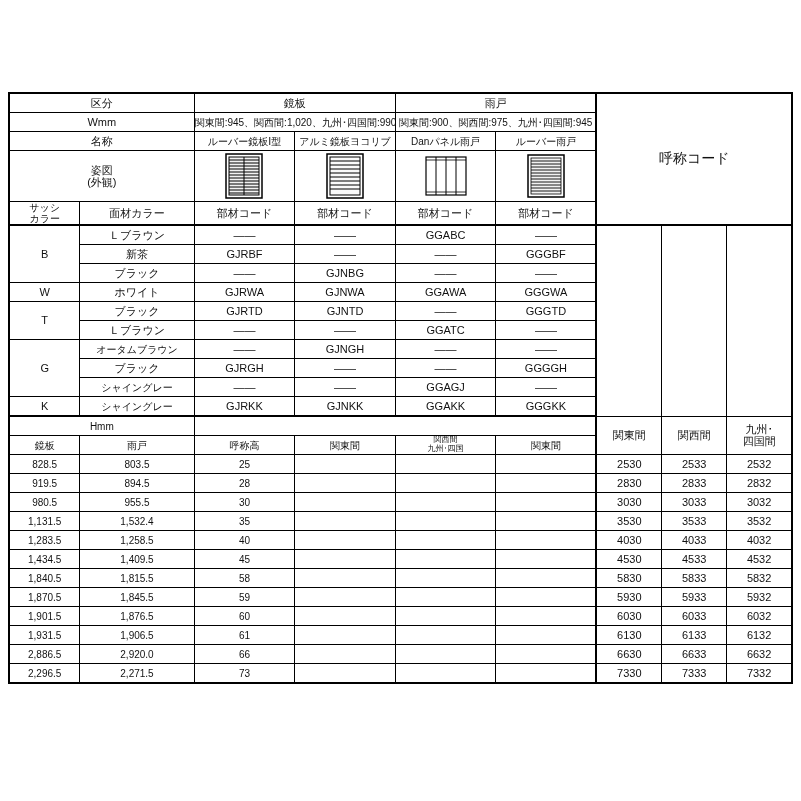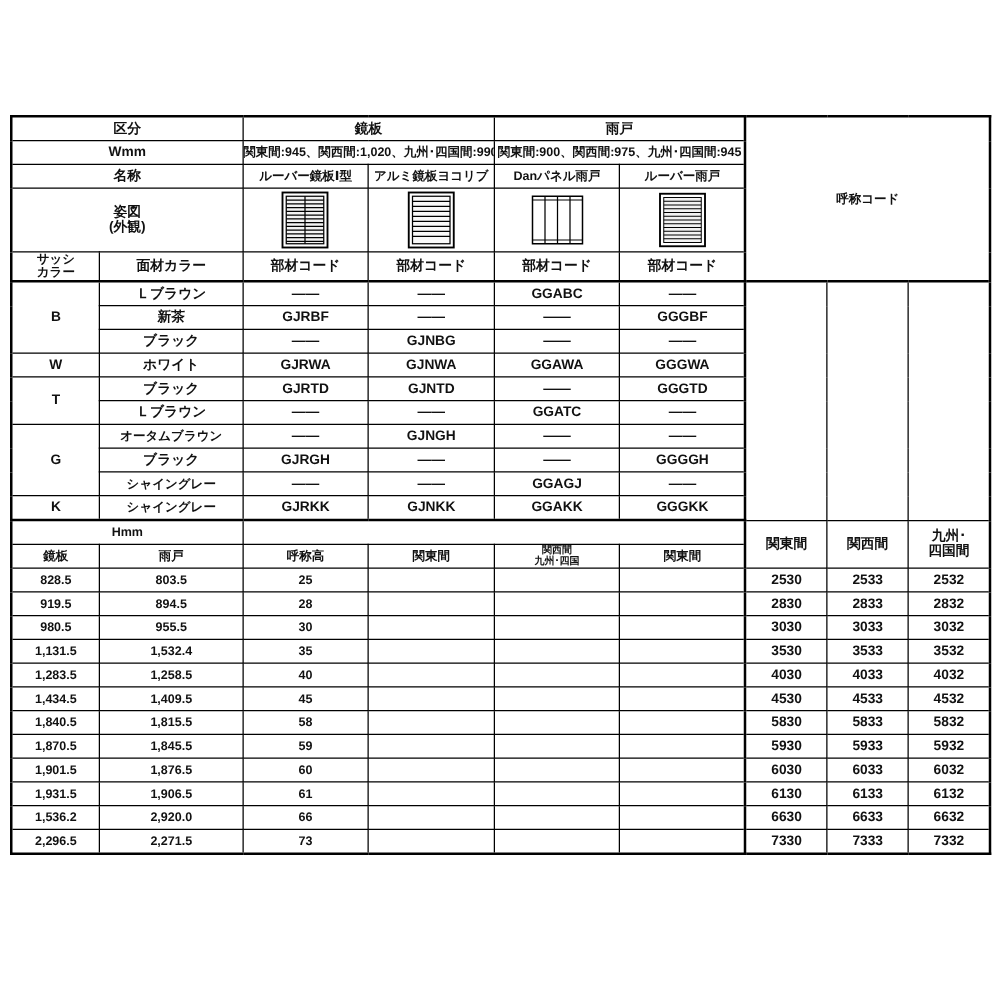--- a/index.html
+++ b/index.html
@@ -2,40 +2,39 @@
 <html><head>
 <meta charset="utf-8">
 <style>
   html,body{margin:0;padding:0;background:#ffffff;}
   body{width:801px;height:801px;font-family:"Liberation Sans","DejaVu Sans",sans-serif;color:#111;}
   .sheet{position:relative;width:801px;height:801px;box-sizing:border-box;}
   table.spec{
     position:absolute;left:8px;top:92px;width:785px;
     border-collapse:collapse;table-layout:fixed;
     font-size:11px;
-    font-weight:bold;
   }
   table.spec td{
     border:1px solid #000;
     text-align:center;
     vertical-align:middle;
     padding:0;
     height:18px;
     line-height:1.1;
     white-space:nowrap;
     overflow:hidden;
   }
   .thin{font-size:10px;margin-left:12px;}
   .tiny{font-size:11px;line-height:1.05;}
   .xtiny{font-size:8px;line-height:1.05;}
   .nb{border-right:2px solid #000 !important;}
   .lb{border-left:2px solid #000 !important;}
   .tb{border-top:2px solid #000 !important;}
   .bb{border-bottom:2px solid #000 !important;}
-  .codecell{font-size:10px;}
+  .codecell{font-size:14px;}
   .figcell{height:62px;}
   .fig{width:60px;height:50px;margin:0 auto;position:relative;}
   svg{display:block;}
 </style>
 </head>
 <body>
 
 <div class="sheet">
 <table class="spec">
   <colgroup>
@@ -375,21 +374,21 @@
       <td class="thin">1,906.5</td>
       <td class="thin">61</td>
       <td></td>
       <td></td>
       <td class="nb"></td>
       <td>6130</td>
       <td>6133</td>
       <td class="nb">6132</td>
     </tr>
     <tr>
-      <td class="lb thin">1,536.2</td>
+      <td class="lb thin">2,886.5</td>
       <td class="thin">2,920.0</td>
       <td class="thin">66</td>
       <td></td>
       <td></td>
       <td class="nb"></td>
       <td>6630</td>
       <td>6633</td>
       <td class="nb">6632</td>
     </tr>
     <tr>

